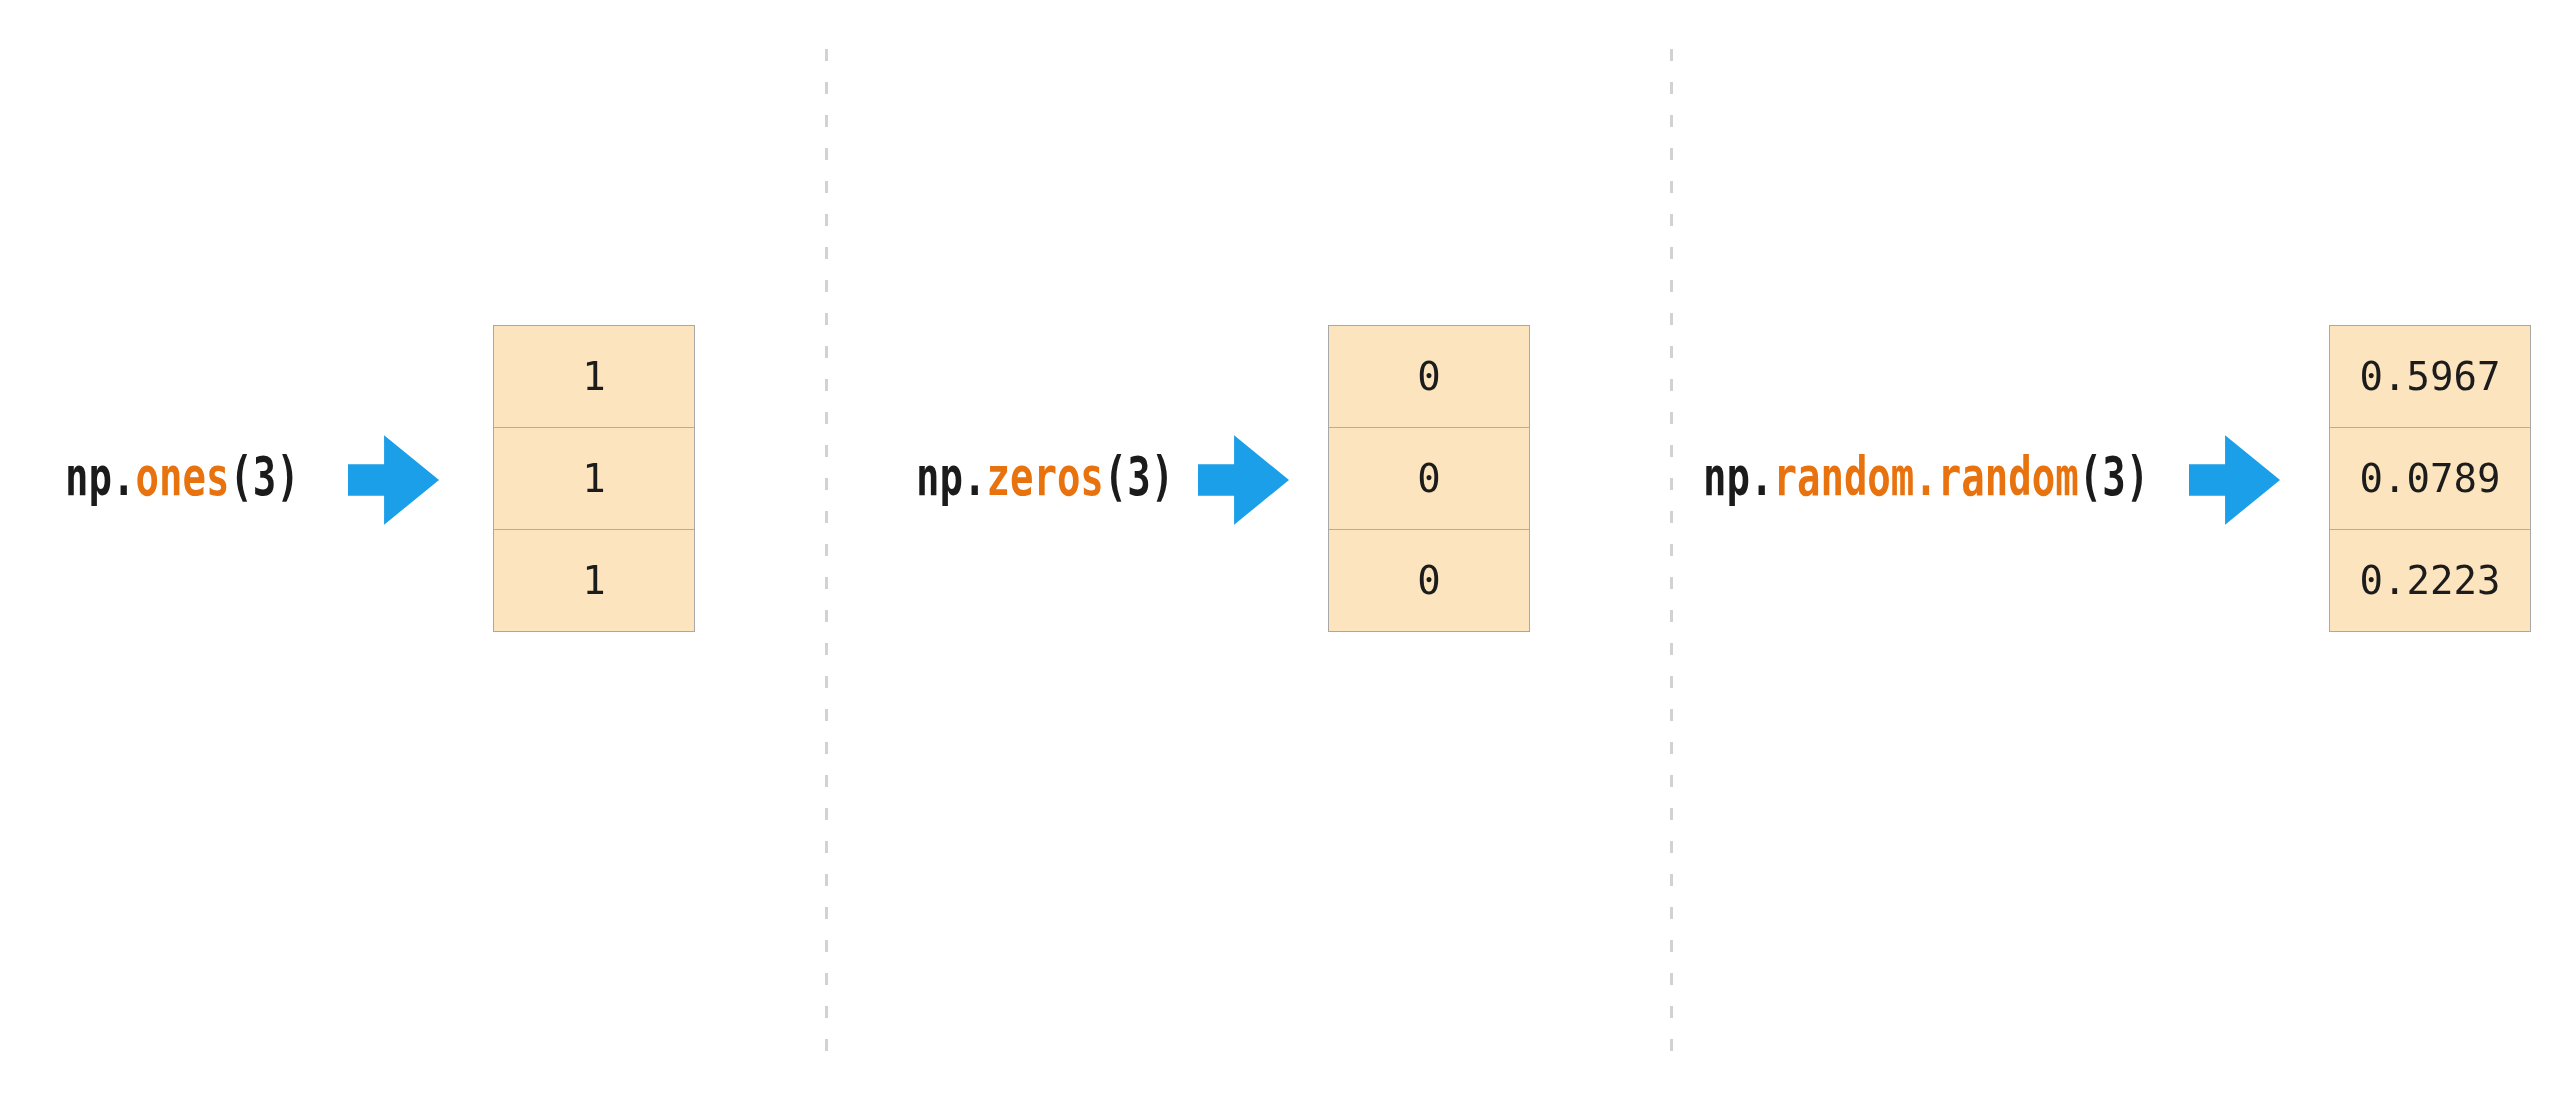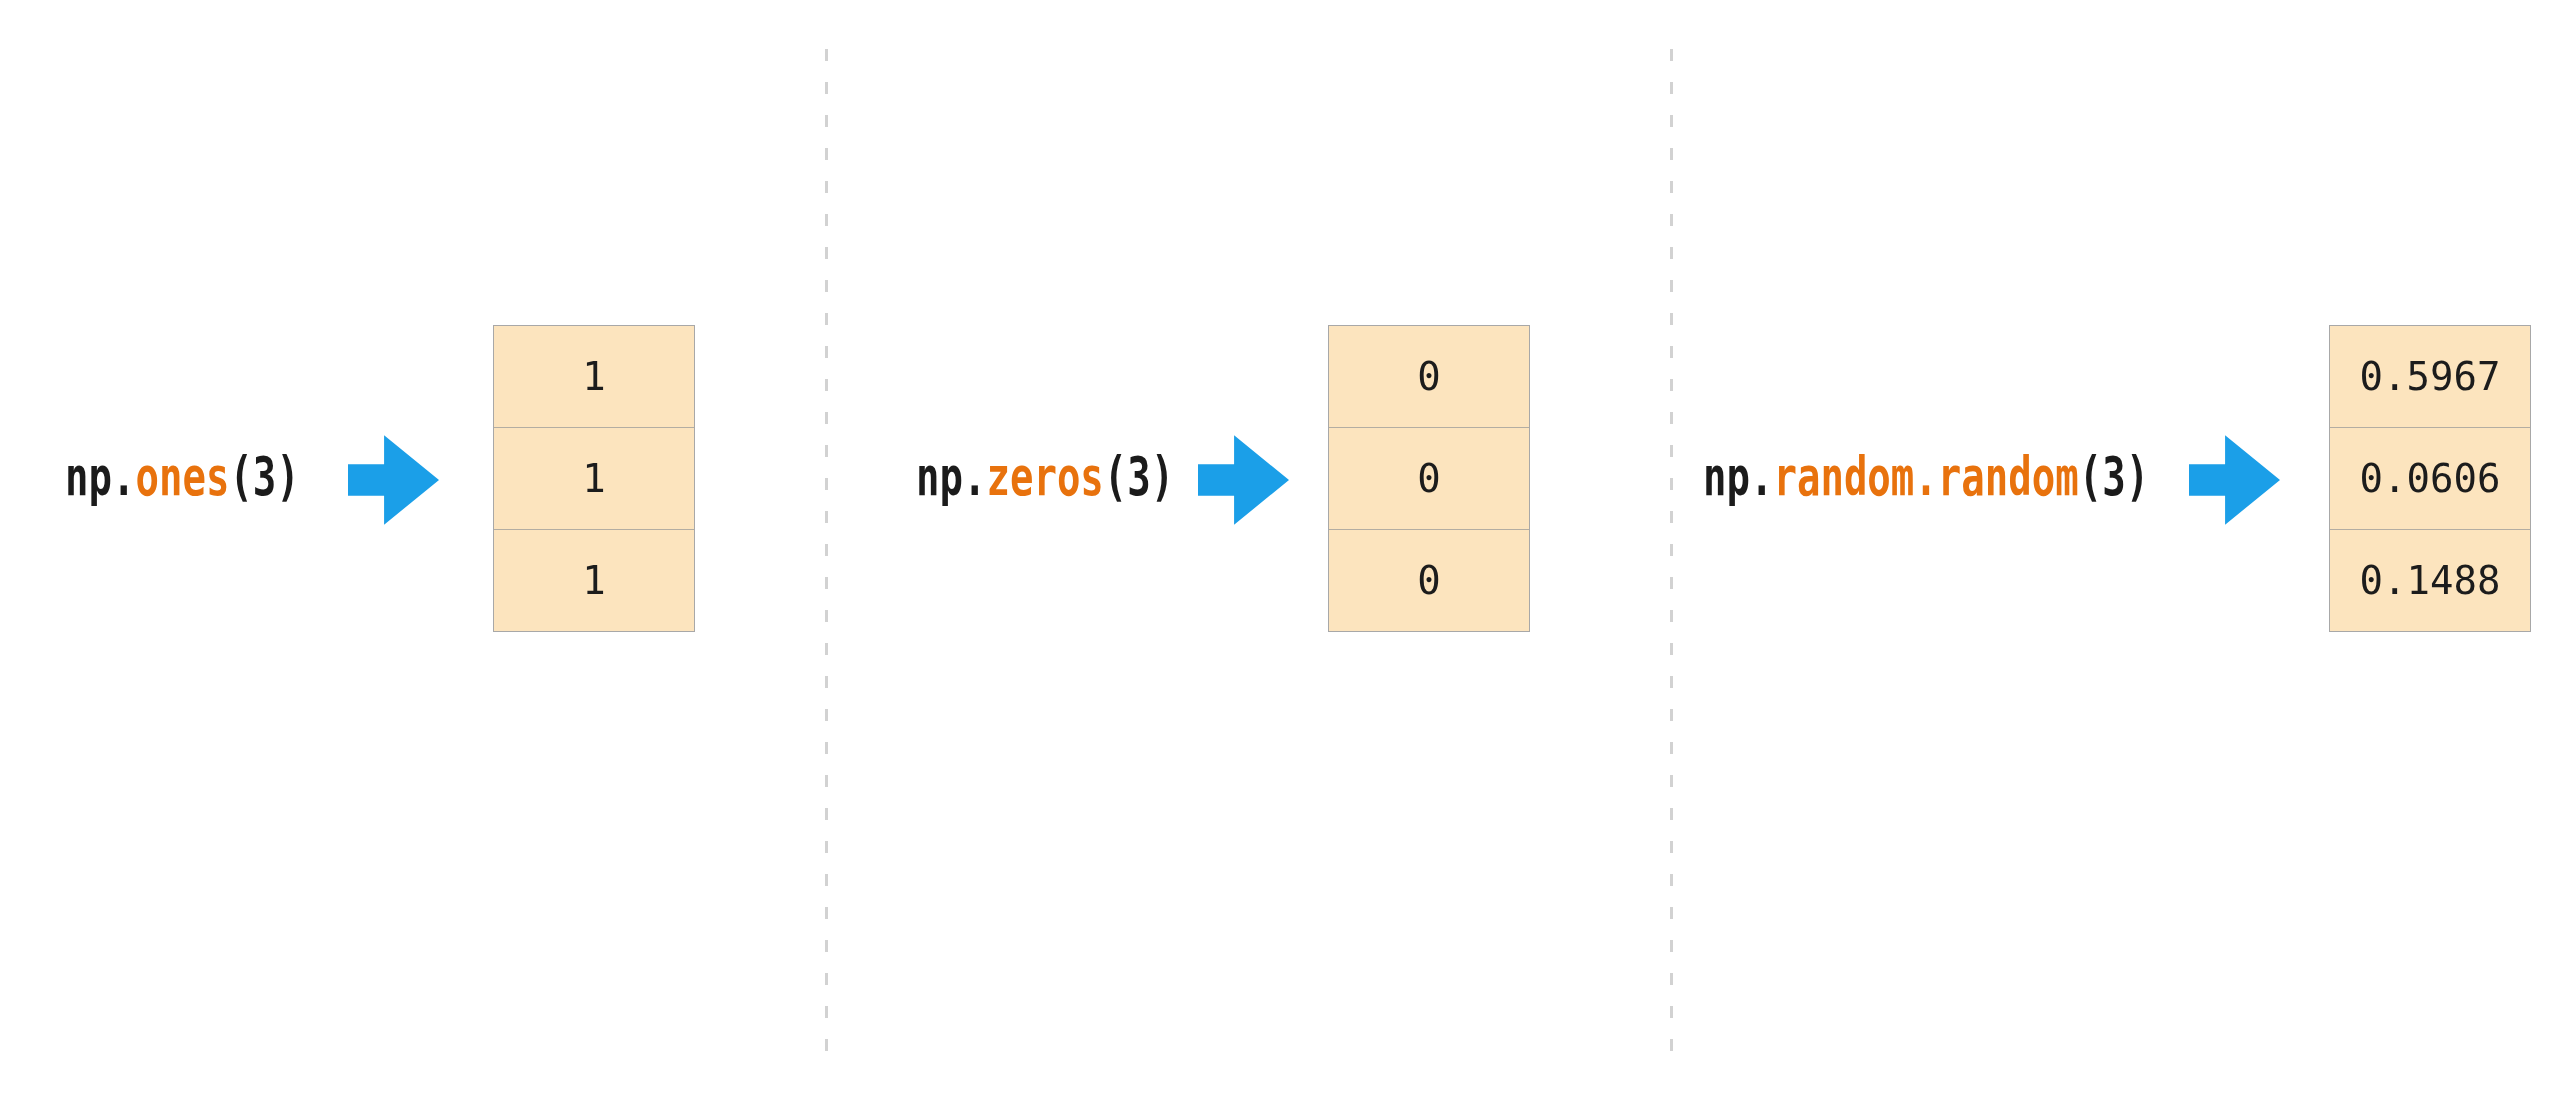--- a/index.html
+++ b/index.html
@@ -102,18 +102,18 @@
     <div class="cell">0</div>
     <div class="cell">0</div>
   </div>
 
   <div class="code-label label-3"><span>np.</span><span class="fn">random.random</span><span>(3)</span></div>
   <svg class="arrow arrow-3" viewBox="0 0 116 114">
     <polygon points="0,37 46,37 46,0 116,57 46,114 46,77 0,77" fill="#1b9fe8"></polygon>
   </svg>
   <div class="array-col col-3">
     <div class="cell">0.5967</div>
-    <div class="cell">0.0606</div>
-    <div class="cell">0.1488</div>
+    <div class="cell">0.0789</div>
+    <div class="cell">0.2223</div>
   </div>
 
 </div>
 
 
 </body></html>

